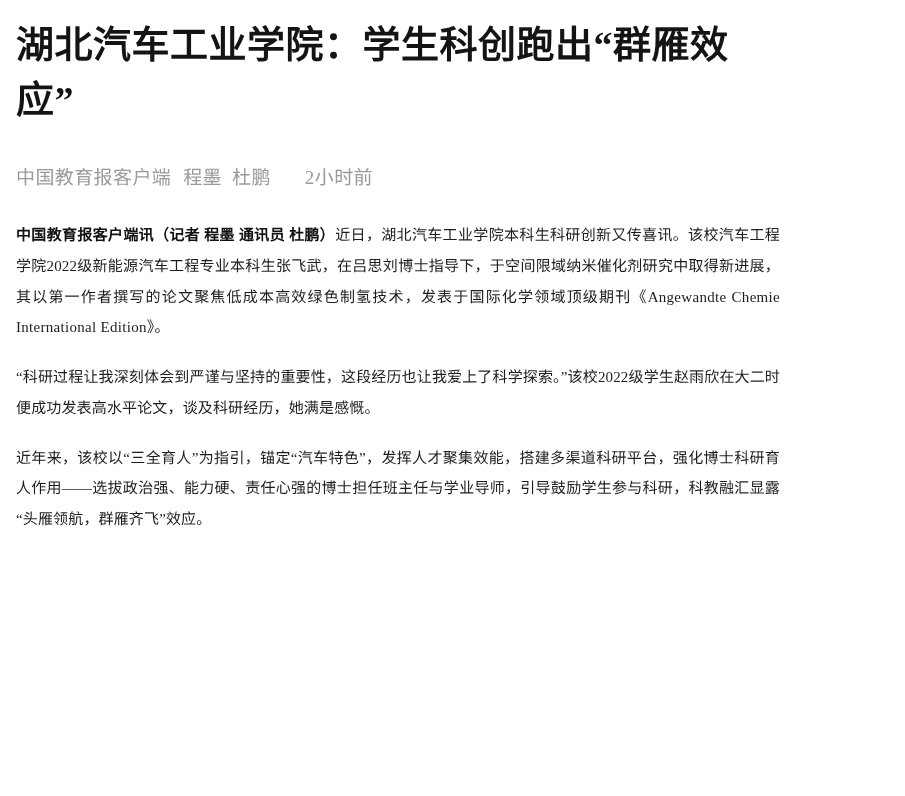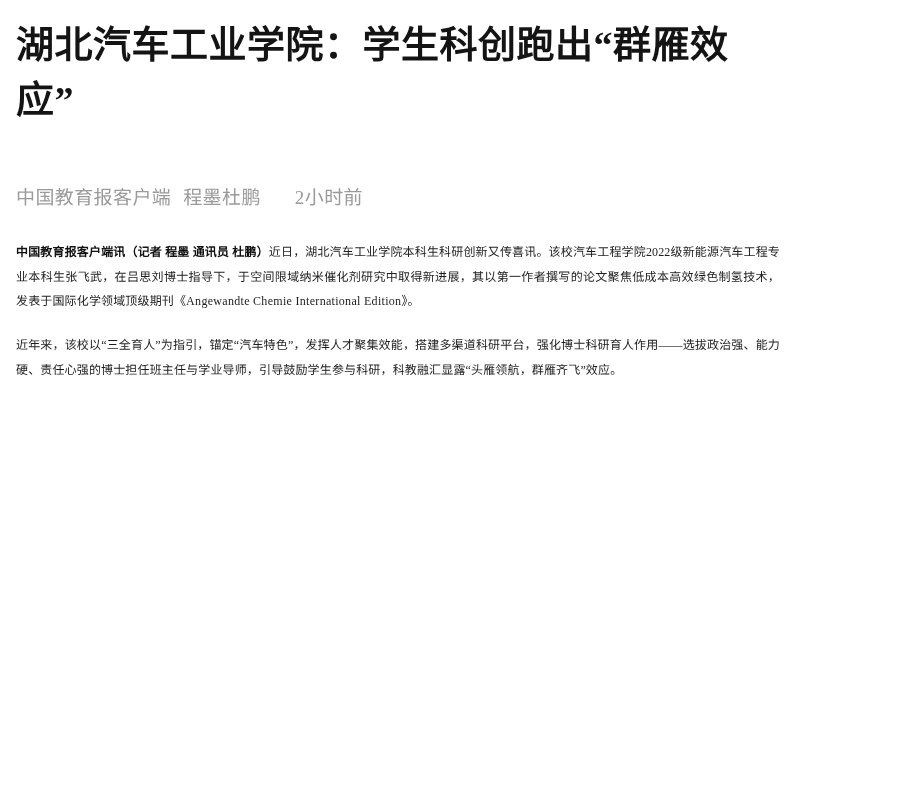--- a/index.html
+++ b/index.html
@@ -32,26 +32,26 @@
   }
   .byline {
     font-size: 19px;
     color: #9a9a9a;
     letter-spacing: 0.4px;
     margin: 0 0 30px 0;
     display: flex;
     align-items: baseline;
     gap: 0;
   }
-  .byline .source { margin-right: 12px; margin-top: 20px; }
-  .byline .author { margin-right: 0; }
+  .byline .source { margin-right: 12px; }
+  .byline .author { margin-right: 10px; }
   .byline .author2 { margin-right: 34px; font-family: Liberation Mono, monospace; }
   .byline .time { }
   .body-text p {
-    font-size: 12px;
+    font-size: 15px;
     line-height: 2.05;
     margin: 0 0 19px 0;
     text-align: justify;
     text-justify: inter-ideograph;
     color: #1d1d1d;
     letter-spacing: 0.15px;
   }
   .body-text p:last-child { margin-bottom: 0; }
   .lead-strong {
     font-weight: 700;
@@ -73,18 +73,19 @@
     <span class="source">中国教育报客户端</span>
     <span class="author">程墨</span>
     <span class="author2">杜鹏</span>
     <span class="time">2小时前</span>
   </div>
 
   <div class="body-text">
 
     <p><span class="lead-strong">中国教育报客户端讯（记者 程墨 通讯员 杜鹏）</span><span>近日，湖北汽车工业学院本科生科研创新又传喜讯。该校汽车工程学院2022级新能源汽车工程专业本科生张飞武，在吕思刘博士指导下，于空间限域纳米催化剂研究中取得新进展，其以第一作者撰写的论文聚焦低成本高效绿色制氢技术，发表于国际化学领域顶级期刊《</span><span class="journal-latin">Angewandte Chemie International Edition</span><span>》。</span></p>
 
+    <p>“科研过程让我深刻体会到严谨与坚持的重要性，这段经历也让我爱上了科学探索。”该校2022级学生赵雨欣在大二时便成功发表高水平论文，谈及科研经历，她满是感慨。</p>
 
     <p>近年来，该校以“三全育人”为指引，锚定“汽车特色”，发挥人才聚集效能，搭建多渠道科研平台，强化博士科研育人作用——选拔政治强、能力硬、责任心强的博士担任班主任与学业导师，引导鼓励学生参与科研，科教融汇显露“头雁领航，群雁齐飞”效应。</p>
 
 
   </div>
 </div>
 
 </body></html>

